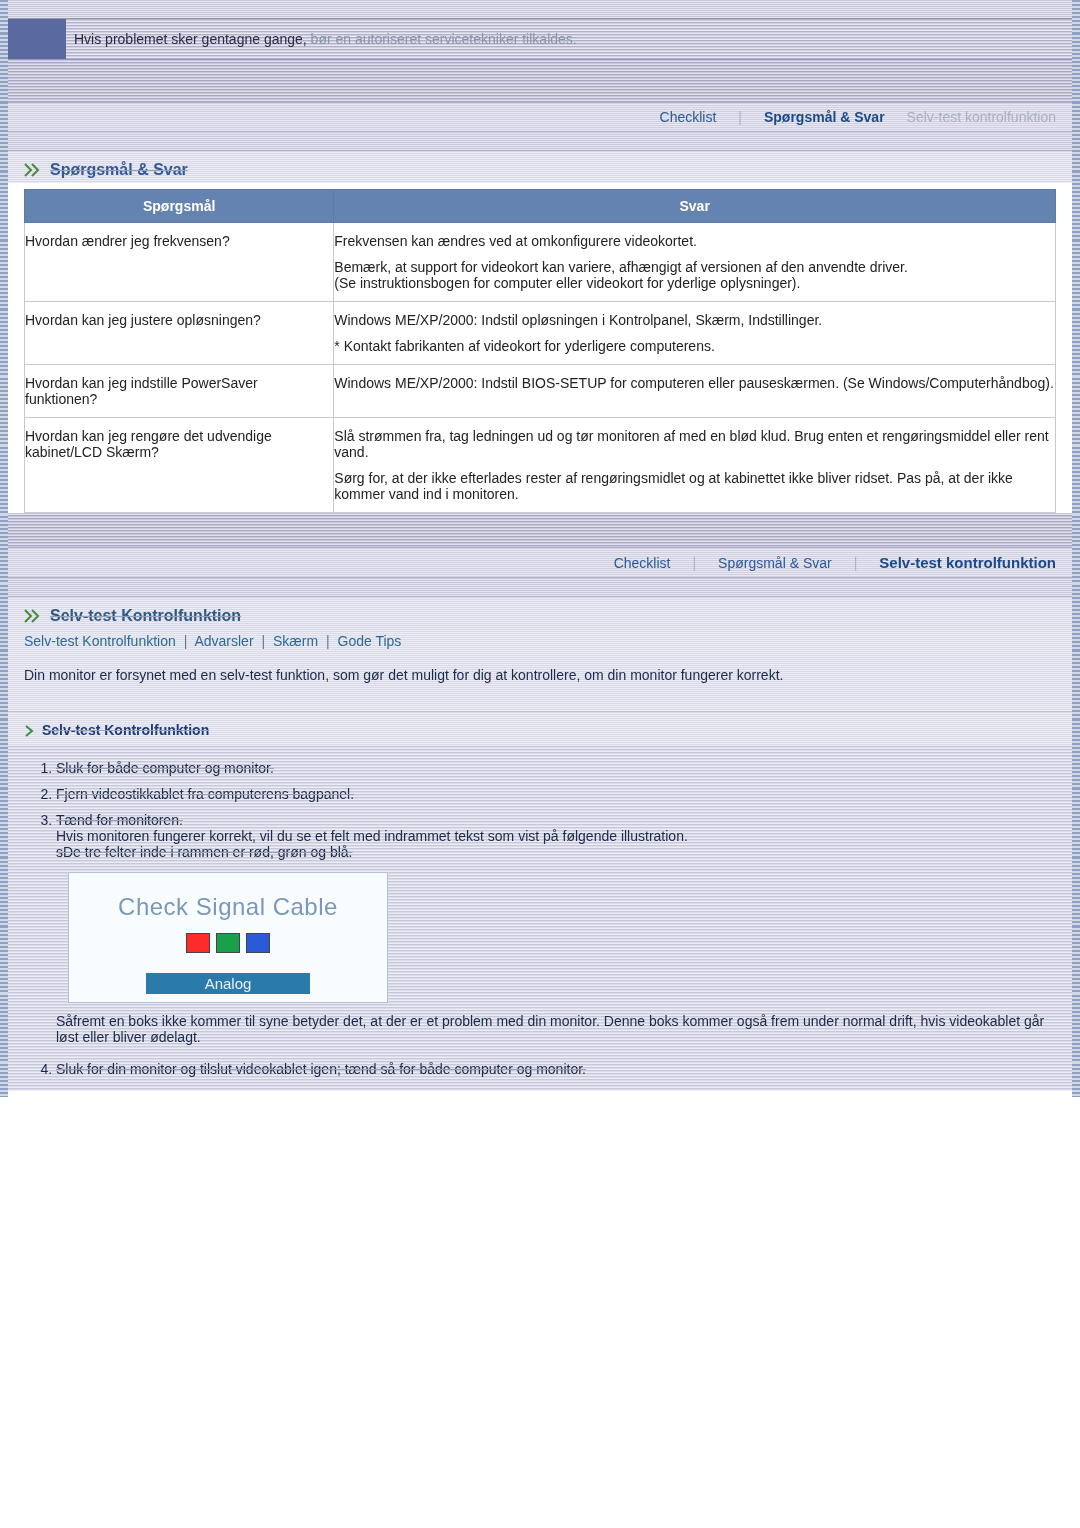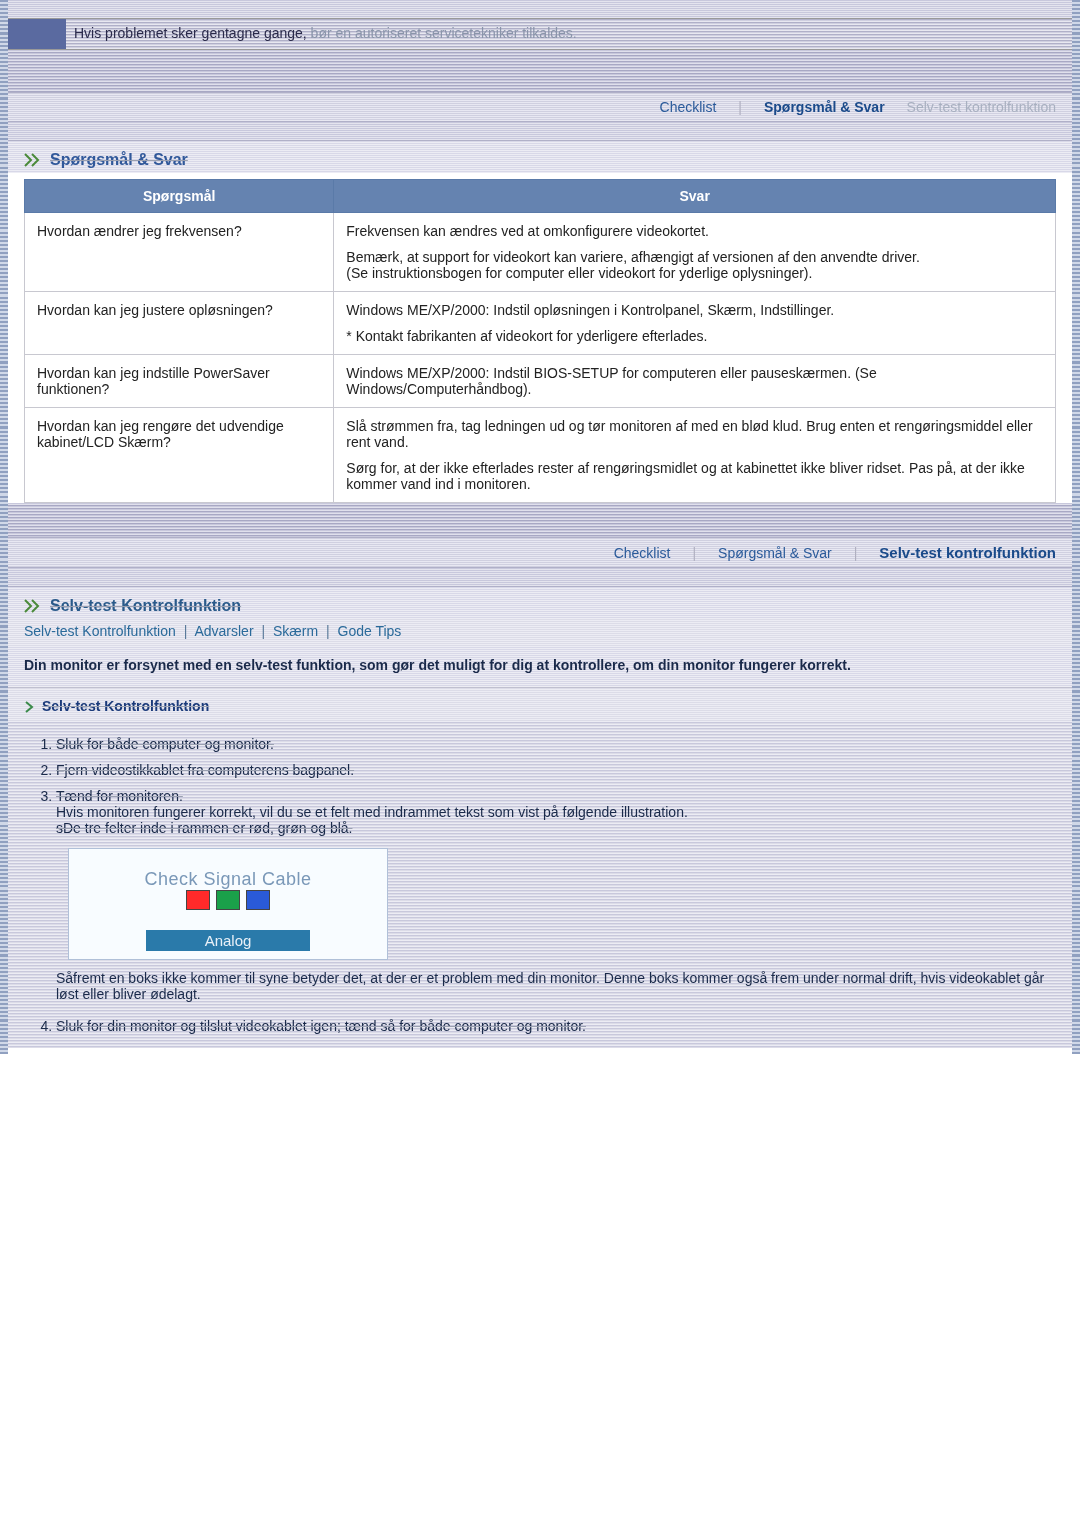--- a/index.html
+++ b/index.html
@@ -29,21 +29,21 @@
       min-height: 32px;
       border-top: 1px solid #999;
       border-bottom: 1px solid #999;
     }
     .blue-square {
       width: 58px;
       background: #5a6aa0;
       flex-shrink: 0;
     }
     .top-note-text {
-      padding: 6px 8px;
+      padding: 12px 8px;
       color: #2a2a4a;
       font-size: 14px;
     }
     .top-note-text .faded {
       color: #8a95aa;
     }
     .spacer-stripes {
       height: 42px;
       background: repeating-linear-gradient(
         to bottom,
@@ -101,21 +101,21 @@
       background: #6583b0;
       color: #fff;
       font-weight: bold;
       padding: 8px;
       border: 1px solid #5a7aa8;
       font-size: 14px;
     }
     .qa-table th.q-col { width: 30%; }
     .qa-table td {
       border: 1px solid #c8c8d0;
-      padding: 10px 12px;
+      padding: 10px 0;
       vertical-align: top;
       font-size: 14px;
       color: #222;
       background: #fff;
     }
     .qa-table td p { margin-bottom: 10px; }
     .qa-table td p:last-child { margin-bottom: 0; }
     .section-sub-links {
       padding: 4px 16px 8px 16px;
       font-size: 14px;
@@ -123,22 +123,22 @@
         to bottom,
         #dcdce8 0 1px, #ececf4 1px 2px
       );
     }
     .section-sub-links a {
       color: #2a6a9a;
       text-decoration: none;
     }
     .section-sub-links .divider { color: #5a7a9a; margin: 0 4px; }
     .intro-text {
-      padding: 10px 16px 14px 16px;
-      font-weight: bold;
+      padding: 10px 16px 28px 16px;
+      font-weight: normal;
       color: #1a2a4a;
       font-size: 14px;
       background: repeating-linear-gradient(
         to bottom,
         #d8d8e8 0 1px, #ececf4 1px 2px
       );
       border-bottom: 1px solid #c0c0d0;
     }
     .mini-header {
       display: flex;
@@ -179,23 +179,23 @@
     .signal-box {
       margin: 12px 0 10px 12px;
       width: 320px;
       background: #f8fcff;
       border: 1px solid #b0c0d8;
       padding: 20px 10px 8px 10px;
       text-align: center;
     }
     .signal-title {
       color: #7a98b8;
-      font-size: 18px;
+      font-size: 24px;
       letter-spacing: 0.5px;
-      margin-bottom: 0;
+      margin-bottom: 12px;
     }
     .rgb-row {
       display: flex;
       justify-content: center;
       gap: 6px;
       margin-bottom: 20px;
     }
     .rgb-square { width: 24px; height: 20px; border: 1px solid #444; }
     .rgb-r { background: #ff2a2a; }
     .rgb-g { background: #1aa04a; }
@@ -274,21 +274,21 @@
         <td>
           <p>Frekvensen kan ændres ved at omkonfigurere videokortet.</p>
           <p style="white-space:pre-line">Bemærk, at support for videokort kan variere, afhængigt af versionen af den anvendte driver.
 (Se instruktionsbogen for computer eller videokort for yderlige oplysninger).</p>
         </td>
       </tr>
       <tr>
         <td>Hvordan kan jeg justere opløsningen?</td>
         <td>
           <p>Windows ME/XP/2000: Indstil opløsningen i Kontrolpanel, Skærm, Indstillinger.</p>
-          <p>* Kontakt fabrikanten af videokort for yderligere efterlades.</p>
+          <p>* Kontakt fabrikanten af videokort for yderligere computerens.</p>
         </td>
       </tr>
       <tr>
         <td>Hvordan kan jeg indstille PowerSaver funktionen?</td>
         <td>
           <p>Windows ME/XP/2000: Indstil BIOS-SETUP for computeren eller pauseskærmen. (Se Windows/Computerhåndbog).</p>
         </td>
       </tr>
       <tr>
         <td>Hvordan kan jeg rengøre det udvendige kabinet/LCD Skærm?</td>

